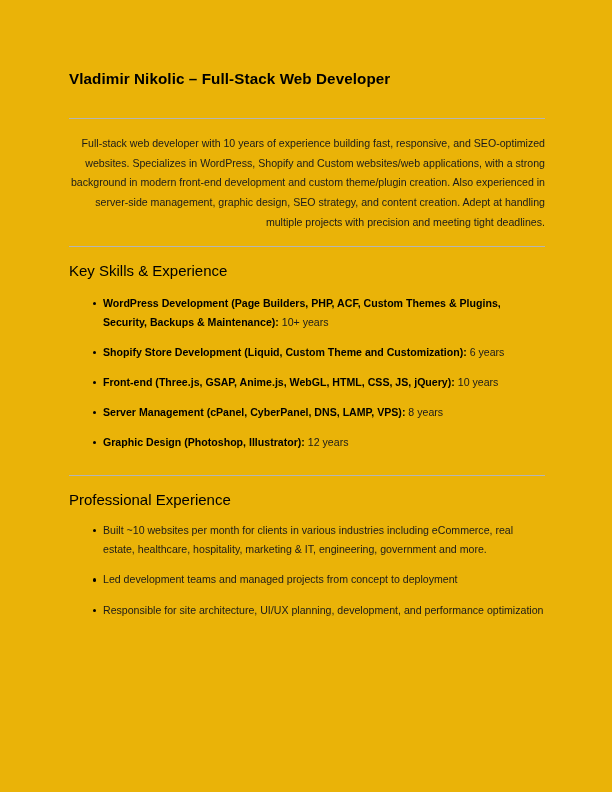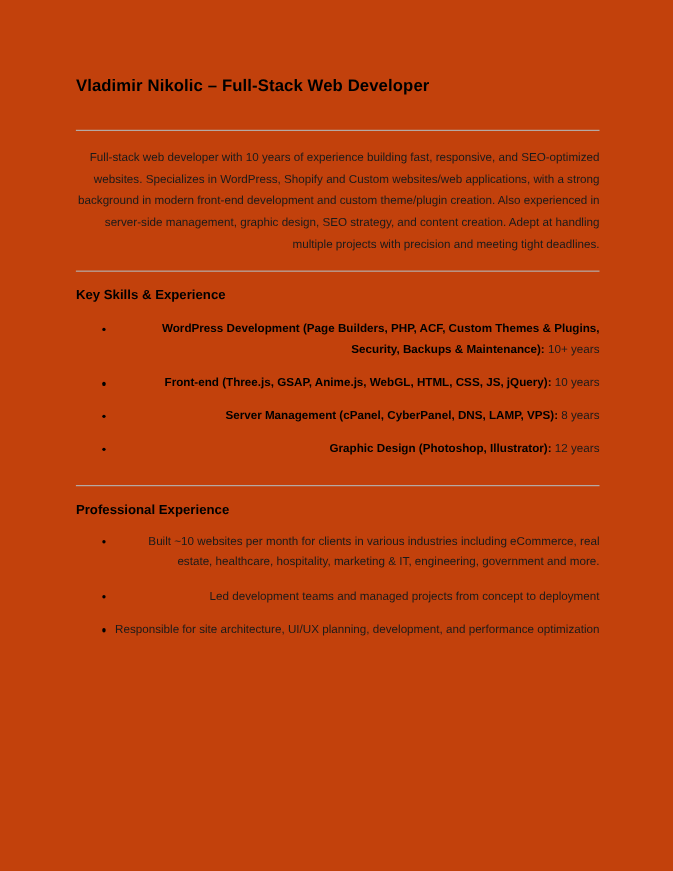--- a/index.html
+++ b/index.html
@@ -8,21 +8,21 @@
     background: #ffffff;
   }
   body {
     font-family: "Liberation Sans", sans-serif;
     color: #000000;
   }
   .page {
     position: relative;
     width: 612px;
     height: 792px;
-    background: #c2410c;
+    background: #eab308;
     overflow: hidden;
     box-sizing: border-box;
   }
   .content {
     position: absolute;
     left: 69px;
     top: 0;
     width: 476px;
   }
 
@@ -54,34 +54,33 @@
     font-size: 10.6px;
     line-height: 19.6px;
     color: #1a1a1a;
     margin: 0;
     padding-top: 15px;
     text-align: right;
   }
 
   
   .section-heading {
-    font-size: 12px;
-    font-weight: bold;
+    font-size: 15px;
+    font-weight: normal;
     color: #000;
     margin: 0;
     padding-top: 14px;
     line-height: 1.3;
   }
 
   
   ul.bullets {
     list-style: none;
     margin: 0;
     padding: 0;
-    text-align: right;
   }
   ul.bullets.skills { padding-top: 13px; }
   ul.bullets.duties { padding-top: 11px; }
 
   ul.bullets li {
     position: relative;
     padding-left: 34px;
     font-size: 10.6px;
     line-height: 19.4px;
     color: #1a1a1a;
@@ -134,20 +133,21 @@
     <hr class="divider divider-1">
 
     <p class="summary">Full-stack web developer with 10 years of experience building fast, responsive, and SEO-optimized websites. Specializes in WordPress, Shopify and Custom websites/web applications, with a strong background in modern front-end development and custom theme/plugin creation. Also experienced in server-side management, graphic design, SEO strategy, and content creation. Adept at handling multiple projects with precision and meeting tight deadlines.</p>
 
     <hr class="divider divider-2">
 
     <h2 class="section-heading">Key Skills &amp; Experience</h2>
 
     <ul class="bullets skills">
       <li><span class="skill-name">WordPress Development (Page Builders, PHP, ACF, Custom Themes &amp; Plugins, Security, Backups &amp; Maintenance):</span><span> 10+ years</span></li>
+      <li><span class="skill-name">Shopify Store Development (Liquid, Custom Theme and Customization):</span><span> 6 years</span></li>
       <li><span class="skill-name">Front-end (Three.js, GSAP, Anime.js, WebGL, HTML, CSS, JS, jQuery):</span><span> 10 years</span></li>
       <li><span class="skill-name">Server Management (cPanel, CyberPanel, DNS, LAMP, VPS):</span><span> 8 years</span></li>
       <li><span class="skill-name">Graphic Design (Photoshop, Illustrator):</span><span> 12 years</span></li>
     </ul>
 
     <hr class="divider divider-3">
 
     <h2 class="section-heading">Professional Experience</h2>
 
     <div>

